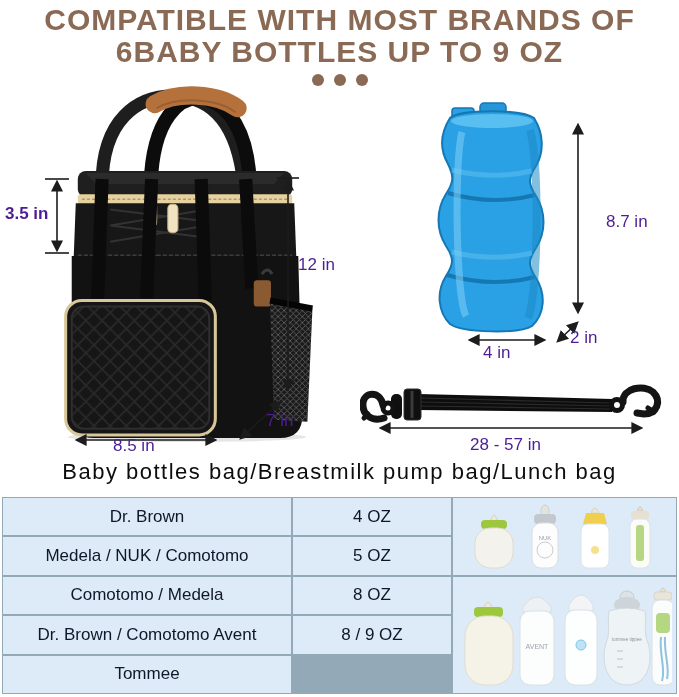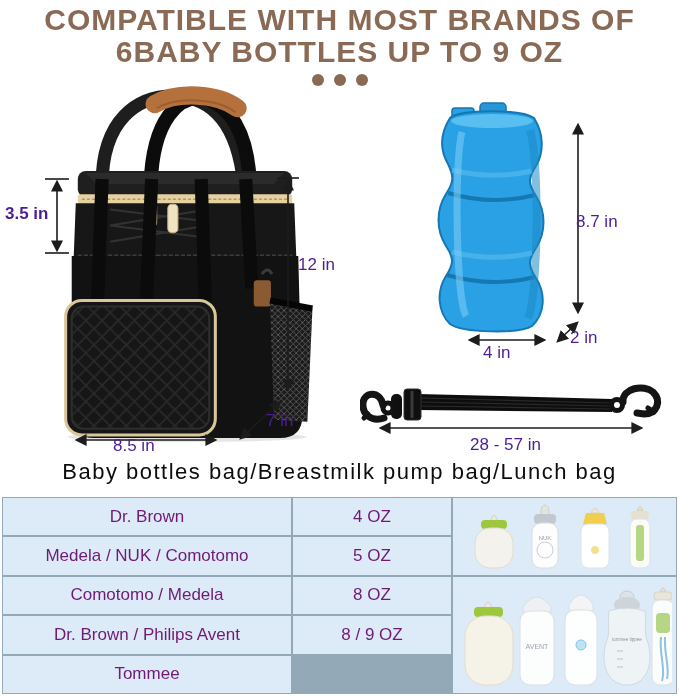--- a/index.html
+++ b/index.html
@@ -44,21 +44,21 @@
 
   
   .compat-table {
     position:absolute; left:2px; top:497px; width:675px; height:197px;
     display:grid; grid-template-columns:288px 158px 1fr;
     grid-template-rows:repeat(5, 1fr);
     gap:2px; background:#93a9b8; border:1px solid #93a9b8;
   }
   .cell {
     background:#dcebf7; display:flex; align-items:center; justify-content:center;
-    font-size:17px; color:#701a75; white-space:nowrap;
+    font-size:17px; color:#0f172a; white-space:nowrap;
   }
   .cell-bottles { background:#dcebf7; overflow:hidden; }
   .col3-top    { grid-column:3; grid-row:1 / 3; }
   .col3-bottom { grid-column:3; grid-row:3 / 6; }
 </style>
 </head>
 <body>
 
 <div class="canvas">
 
@@ -174,35 +174,35 @@
       <line x1="470" y1="340" x2="544" y2="340" marker-start="url(#ah)" marker-end="url(#ah)"></line>
       <line x1="558" y1="341" x2="577" y2="323" marker-start="url(#ah)" marker-end="url(#ah)"></line>
       <line x1="381" y1="428" x2="641" y2="428" marker-start="url(#ah)" marker-end="url(#ah)"></line>
     </g>
   </svg>
 
   <div class="dim-label dim-bold" style="left:5px;  top:204px;">3.5 in</div>
   <div class="dim-label" style="left:298px; top:255px;">12 in</div>
   <div class="dim-label" style="left:113px; top:436px;">8.5 in</div>
   <div class="dim-label" style="left:266px; top:411px;">7 in</div>
-  <div class="dim-label" style="left:576px; top:212px;">8.7 in</div>
+  <div class="dim-label" style="left:606px; top:212px;">8.7 in</div>
   <div class="dim-label" style="left:483px; top:343px;">4 in</div>
   <div class="dim-label" style="left:570px; top:328px;">2 in</div>
   <div class="dim-label" style="left:470px; top:435px;">28 - 57 in</div>
 
   <div class="caption">Baby bottles bag/Breastmilk pump bag/Lunch bag</div>
 
   <div class="compat-table">
     <div class="cell" style="grid-column:1;grid-row:1;">Dr. Brown</div>
     <div class="cell" style="grid-column:2;grid-row:1;">4 OZ</div>
     <div class="cell" style="grid-column:1;grid-row:2;">Medela / NUK / Comotomo</div>
     <div class="cell" style="grid-column:2;grid-row:2;">5 OZ</div>
     <div class="cell" style="grid-column:1;grid-row:3;">Comotomo / Medela</div>
     <div class="cell" style="grid-column:2;grid-row:3;text-align:center;">8 OZ</div>
-    <div class="cell" style="grid-column:1;grid-row:4;">Dr. Brown / Philips Avent</div>
+    <div class="cell" style="grid-column:1;grid-row:4;">Dr. Brown / Comotomo Avent</div>
     <div class="cell" style="grid-column:2;grid-row:4;">8 / 9 OZ</div>
     <div class="cell" style="grid-column:1;grid-row:5;">Tommee</div>
 
     <div class="cell cell-bottles col3-top">
       <svg viewBox="0 0 210 72" width="210" height="72">
         <g>
           <path d="M30,22 Q34,8 38,22 Z" fill="#e9e7df" stroke="#d6d3c6"></path>
           <rect x="21" y="20" width="26" height="9" rx="4" fill="#9dc83e"></rect>
           <rect x="15" y="28" width="38" height="40" rx="15" fill="#f3f2ec" stroke="#dfdcd0"></rect>
         </g>

